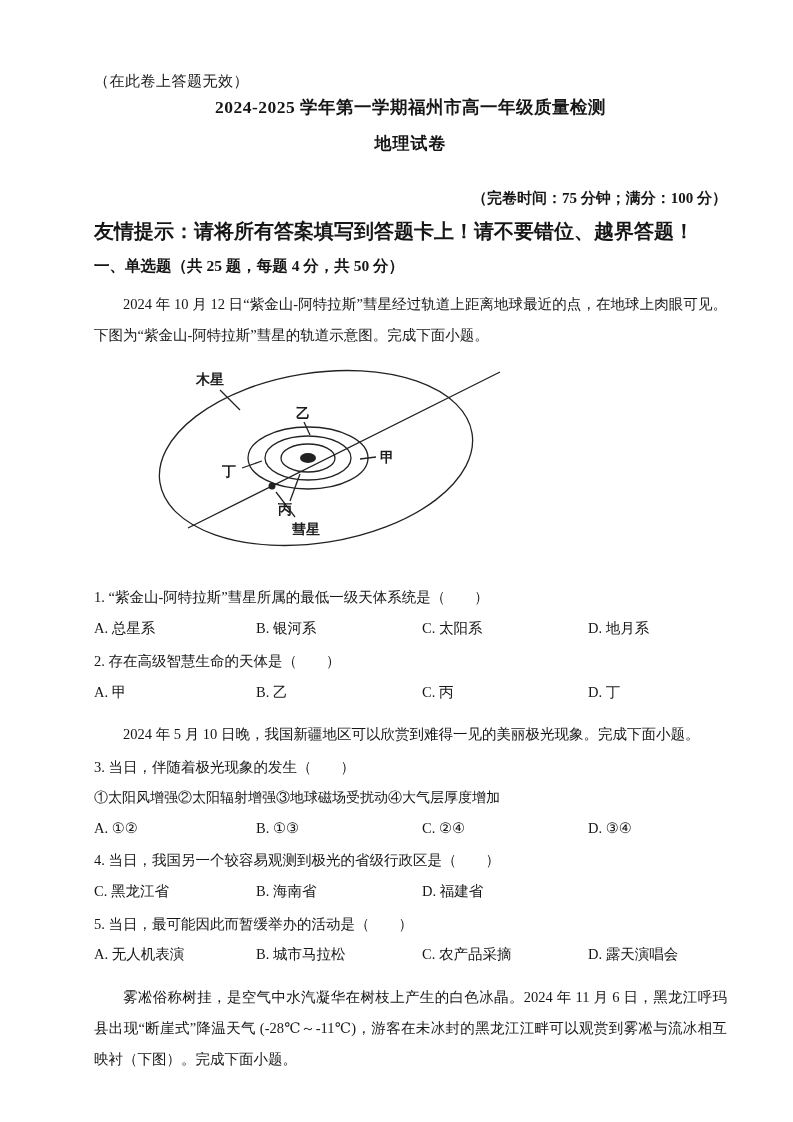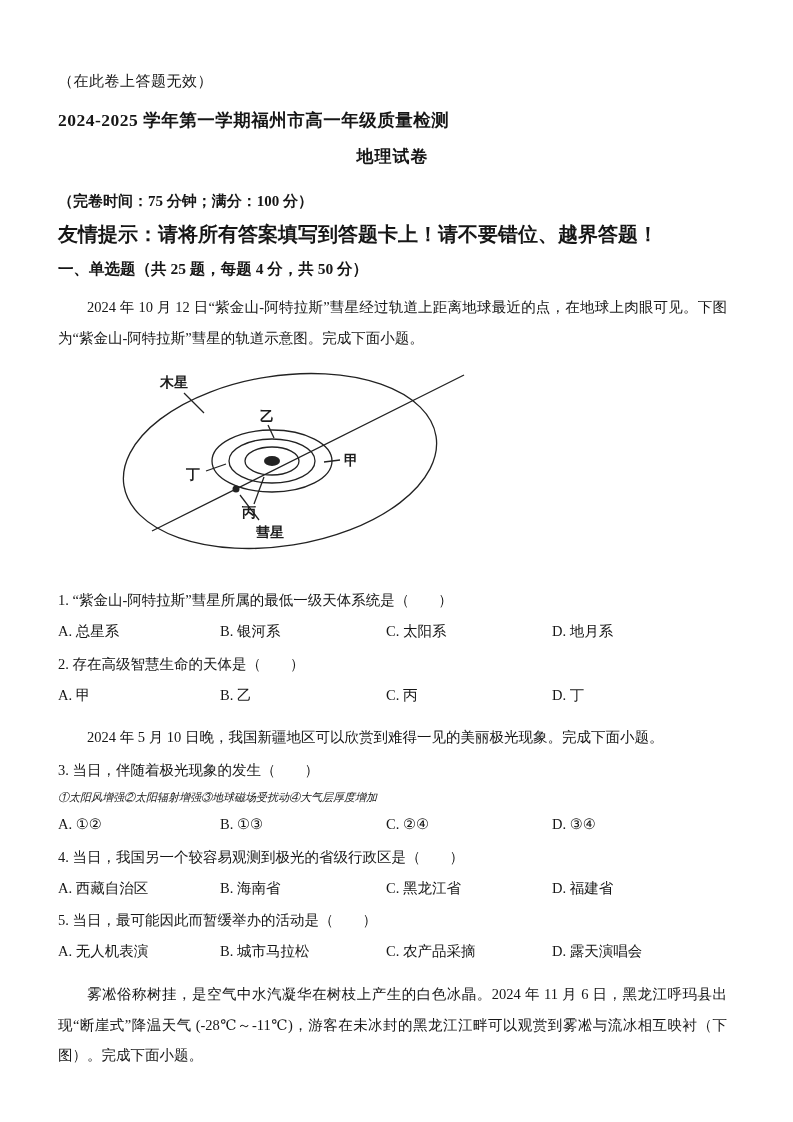--- a/index.html
+++ b/index.html
@@ -2,30 +2,30 @@
 <html><head>
 <meta charset="utf-8">
 <style>
   * { margin:0; padding:0; box-sizing:border-box; }
   html,body { background:#fff; }
   body {
     width:793px; min-height:1122px; margin:0 auto;
     color:#161616;
     font-family:"Liberation Serif","DejaVu Serif",serif;
   }
-  .page { width:793px; min-height:1122px; background:#ffffff; padding:72px 66px 40px 58px; }
+  .page { width:793px; min-height:1122px; background:#ffffff; padding:72px 66px 40px 94px; }
   .note-top { font-size:15px; letter-spacing:0.5px; }
-  .doc-title { font-weight:bold; font-size:17.5px; margin-top:17px; letter-spacing:0.5px; }
+  .doc-title { text-align:center; font-weight:bold; font-size:17.5px; margin-top:4px; letter-spacing:0.5px; }
   .doc-subtitle { text-align:center; font-weight:bold; font-size:17px; margin-top:13px; letter-spacing:1px; }
-  .time-info { text-align:left; font-weight:bold; font-size:15px; margin-top:24px; }
+  .time-info { text-align:right; font-weight:bold; font-size:15px; margin-top:34px; }
   .tip { font-weight:bold; font-size:20px; margin-top:10px; }
   .section-head { font-weight:bold; font-size:15.5px; margin-top:11px; }
   .para { font-size:14.5px; line-height:2.12; text-indent:2em; margin-top:12px; text-align:justify; }
   .stem { font-size:14.5px; line-height:2.12; margin-top:2px; }
-  .subline { font-size:11px; line-height:2.12;font-style:italic; }
+  .subline { font-size:14px; line-height:2.12; }
   .opts { display:grid; grid-template-columns:162px 166px 166px 1fr; font-size:14.5px; line-height:2.12; }
   .opts span { white-space:nowrap; }
   .diagram-wrap { margin:6px 0 10px 8px; }
   svg text { font-family:"Liberation Serif","DejaVu Serif",serif; font-size:14px; font-weight:bold; fill:#1b1b1b; }
 </style>
 </head>
 <body>
 
 <div class="page">
 
@@ -94,23 +94,22 @@
       <span>A. ①②</span>
       <span>B. ①③</span>
       <span>C. ②④</span>
       <span>D. ③④</span>
     </div>
   </div>
 
   <div class="q-block">
     <div class="stem">4. 当日，我国另一个较容易观测到极光的省级行政区是（　　）</div>
     <div class="opts">
-      <span>A. 西藏自治区</span>
+      <span>C. 黑龙江省</span>
       <span>B. 海南省</span>
-      <span>C. 黑龙江省</span>
       <span>D. 福建省</span>
     </div>
   </div>
 
   <div class="q-block">
     <div class="stem">5. 当日，最可能因此而暂缓举办的活动是（　　）</div>
     <div class="opts">
       <span>A. 无人机表演</span>
       <span>B. 城市马拉松</span>
       <span>C. 农产品采摘</span>

